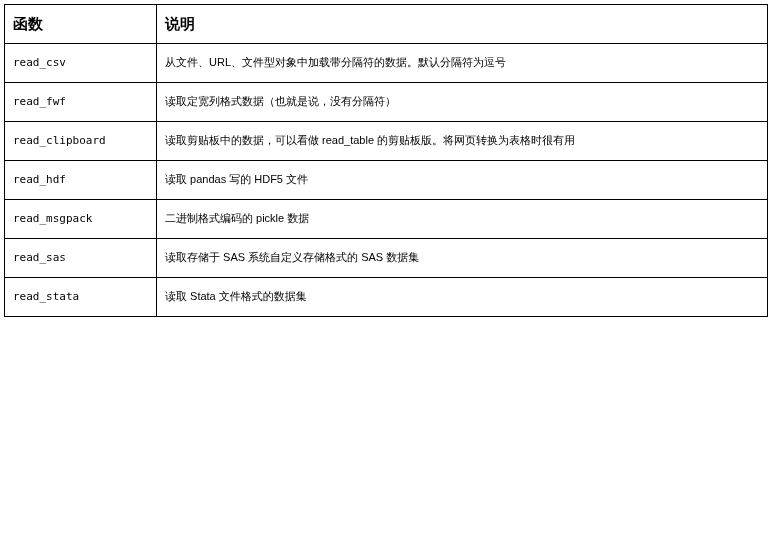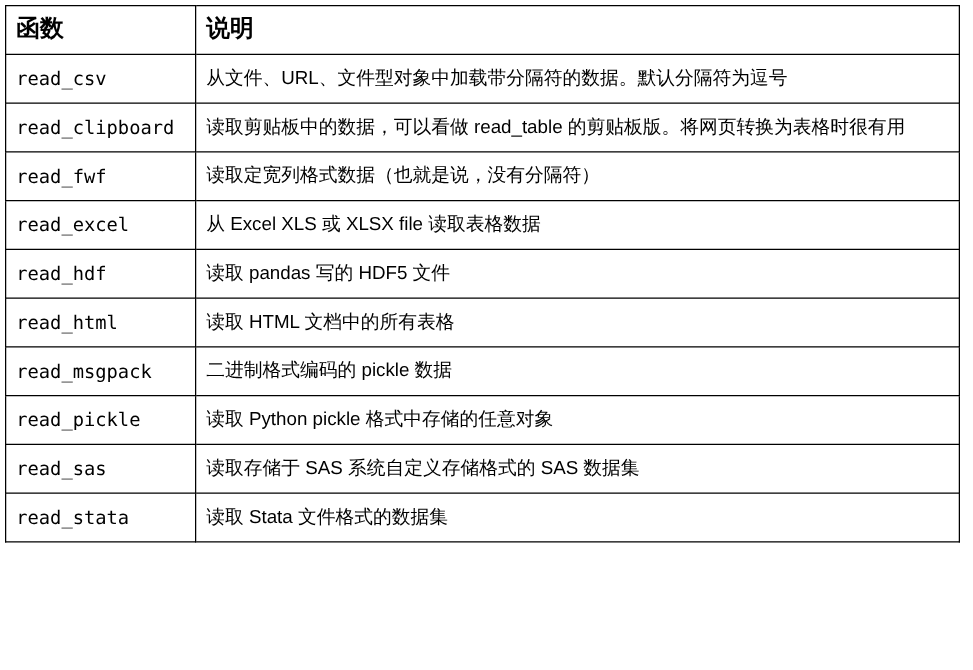--- a/index.html
+++ b/index.html
@@ -23,31 +23,31 @@
     width: 764px;
     table-layout: fixed;
   }
   table.func-table th,
   table.func-table td {
     border: 1px solid #000000;
     padding: 0 8px;
     height: 38px;
     vertical-align: middle;
     text-align: left;
-    font-size: 15px;
+    font-size: 11px;
     line-height: 1.2;
   }
   table.func-table th:first-child,
   table.func-table td:first-child {
     width: 135px;
   }
   table.func-table th {
     font-weight: bold;
     font-family: "Liberation Serif", serif;
-    font-size: 19px;
+    font-size: 15px;
   }
   td.fn-name {
     font-family: "DejaVu Sans Mono", monospace;
     font-size: 13.5px;
     letter-spacing: 0px;
   }
   td.fn-desc {
     font-family: Liberation Sans, sans-serif;
     font-size: 14.5px;
   }
@@ -62,46 +62,34 @@
         <th>函数</th>
         <th>说明</th>
       </tr>
     </thead>
     <tbody>
       <tr>
         <td class="fn-name">read_csv</td>
         <td class="fn-desc">从文件、URL、文件型对象中加载带分隔符的数据。默认分隔符为逗号</td>
       </tr>
       <tr>
-        <td class="fn-name">read_clipboard</td>
-        <td class="fn-desc">读取剪贴板中的数据，可以看做 read_table 的剪贴板版。将网页转换为表格时很有用</td>
-      </tr>
-      <tr>
         <td class="fn-name">read_fwf</td>
         <td class="fn-desc">读取定宽列格式数据（也就是说，没有分隔符）</td>
       </tr>
       <tr>
-        <td class="fn-name">read_excel</td>
-        <td class="fn-desc">从 Excel XLS 或 XLSX file 读取表格数据</td>
+        <td class="fn-name">read_clipboard</td>
+        <td class="fn-desc">读取剪贴板中的数据，可以看做 read_table 的剪贴板版。将网页转换为表格时很有用</td>
       </tr>
       <tr>
         <td class="fn-name">read_hdf</td>
         <td class="fn-desc">读取 pandas 写的 HDF5 文件</td>
       </tr>
       <tr>
-        <td class="fn-name">read_html</td>
-        <td class="fn-desc">读取 HTML 文档中的所有表格</td>
-      </tr>
-      <tr>
         <td class="fn-name">read_msgpack</td>
         <td class="fn-desc">二进制格式编码的 pickle 数据</td>
-      </tr>
-      <tr>
-        <td class="fn-name">read_pickle</td>
-        <td class="fn-desc">读取 Python pickle 格式中存储的任意对象</td>
       </tr>
       <tr>
         <td class="fn-name">read_sas</td>
         <td class="fn-desc">读取存储于 SAS 系统自定义存储格式的 SAS 数据集</td>
       </tr>
       <tr>
         <td class="fn-name">read_stata</td>
         <td class="fn-desc">读取 Stata 文件格式的数据集</td>
       </tr>
 

